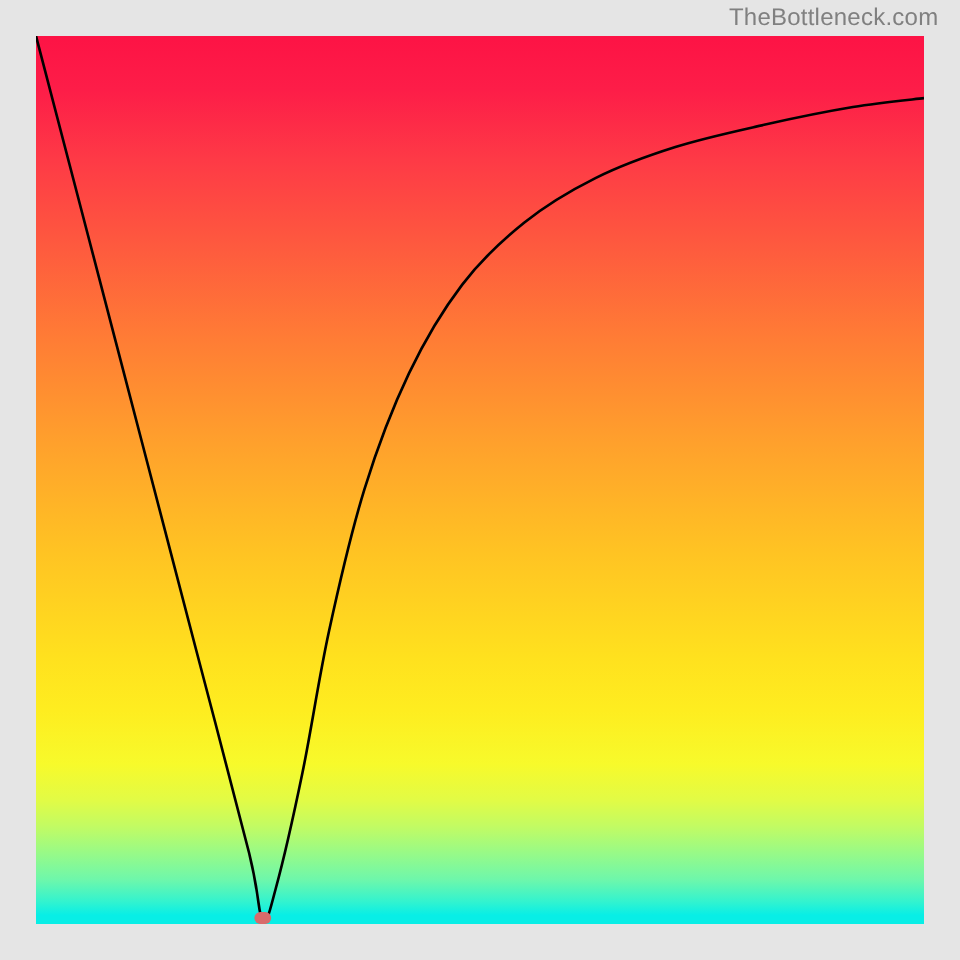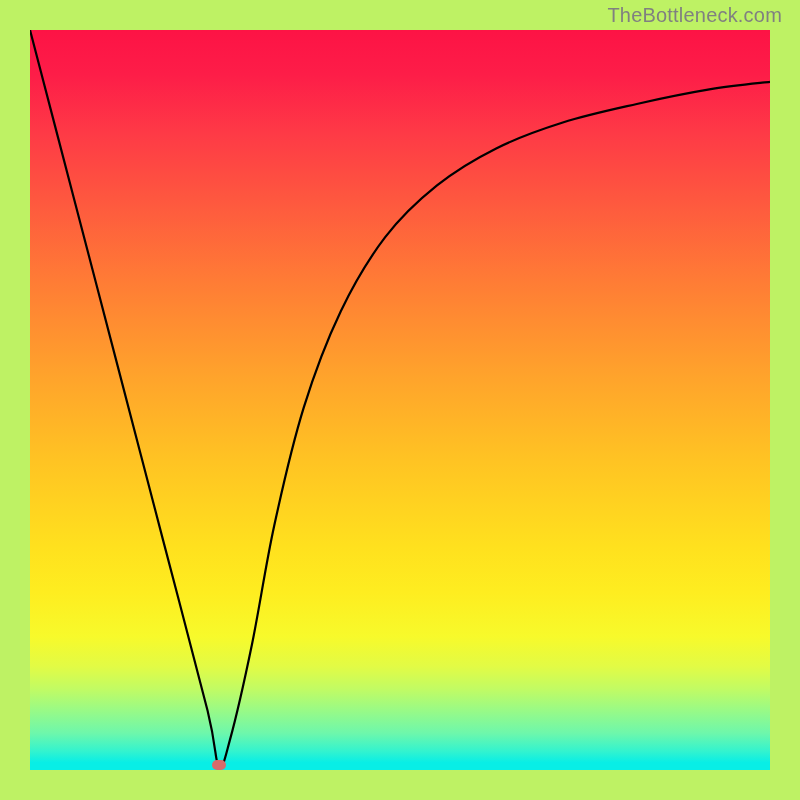--- a/index.html
+++ b/index.html
@@ -8,21 +8,21 @@
     width: 800px;
     height: 800px;
     overflow: hidden;
     background: #000;
     font-family: Arial, Helvetica, sans-serif;
   }
   .frame {
     position: relative;
     width: 800px;
     height: 800px;
-    background: #bef264;
+    background: #e5e5e5;
   }
   .watermark {
     position: absolute;
     top: 4px;
     right: 18px;
     color: #808080;
     font-size: 20px;
     font-weight: 400;
     letter-spacing: 0.2px;
     z-index: 5;

